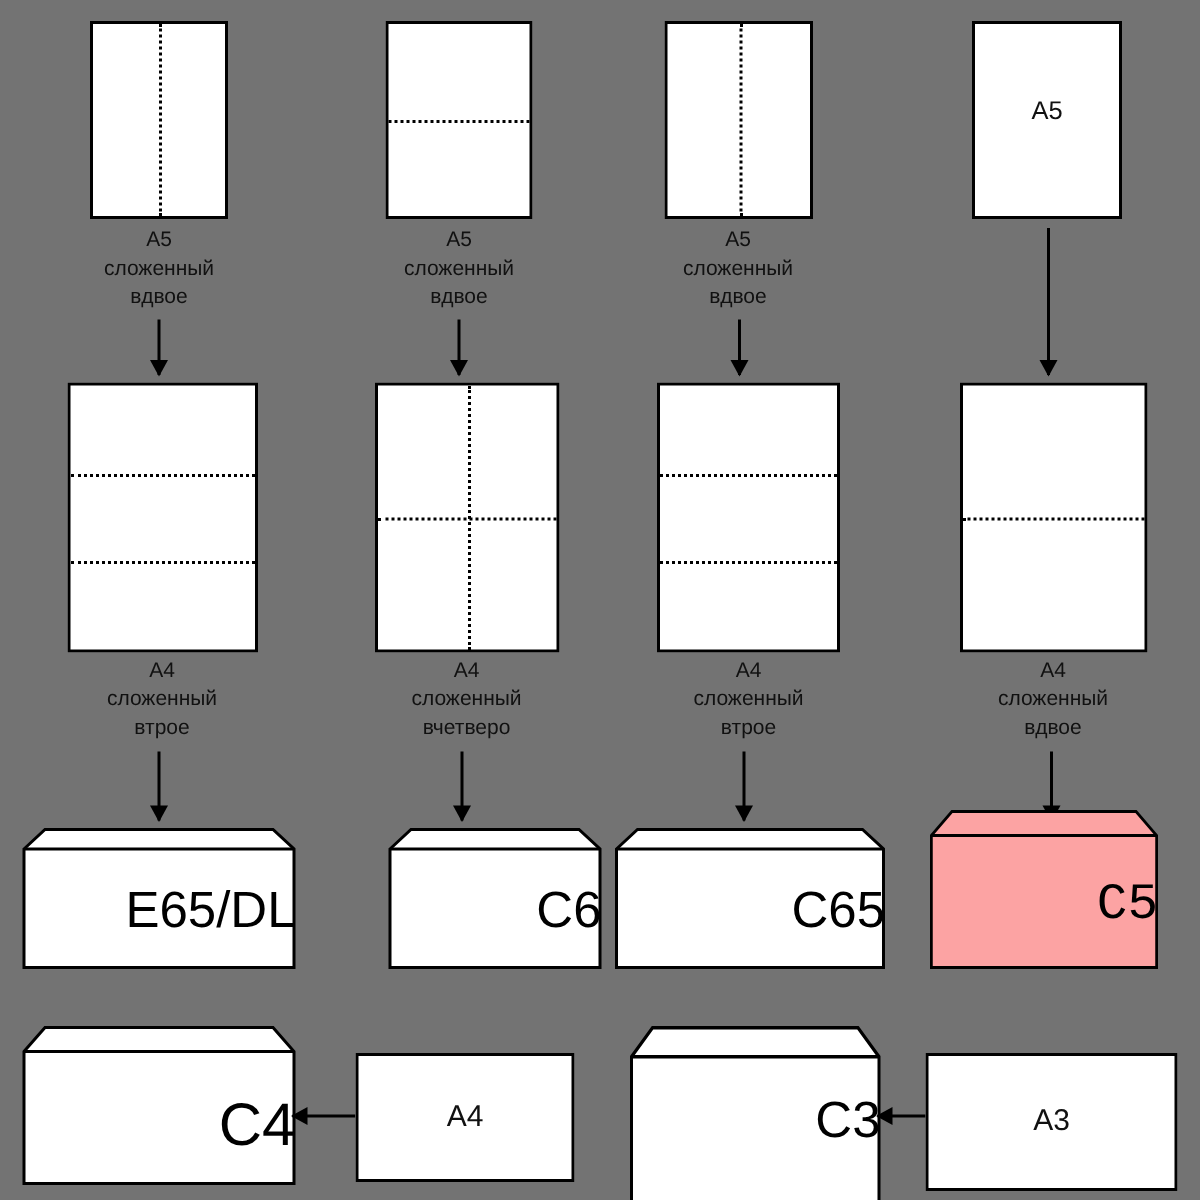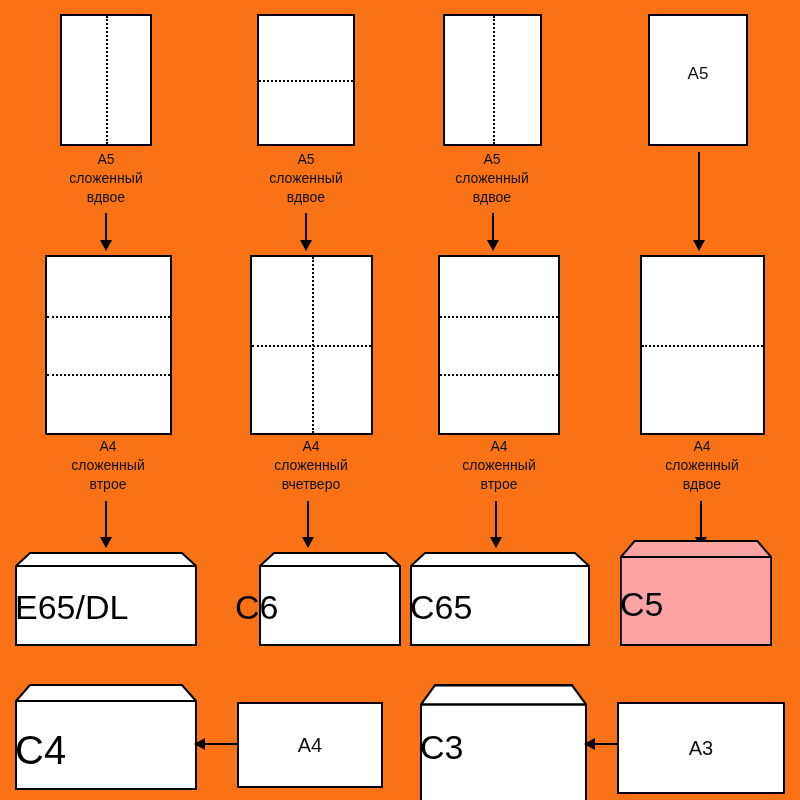--- a/index.html
+++ b/index.html
@@ -4,21 +4,21 @@
 <style>
   html, body {
     margin: 0;
     padding: 0;
     background: #ffffff;
   }
   #canvas {
     position: relative;
     width: 800px;
     height: 800px;
-    background: #f97316;
+    background: #737373;
     font-family: "Liberation Sans", sans-serif;
     overflow: hidden;
   }
 
   
   .sheet {
     position: absolute;
     box-sizing: border-box;
     border: 2px solid #000000;
     background: #ffffff;
@@ -103,21 +103,21 @@
   .envelope svg {
     display: block;
     width: 100%;
     height: 100%;
     overflow: visible;
   }
   .env-label {
     position: absolute;
     left: 0;
     right: 0;
-    text-align: left;
+    text-align: right;
     font-weight: 400;
     color: #000000;
     pointer-events: none;
   }
 </style>
 </head>
 <body>
 
 <div id="canvas">
 
@@ -214,21 +214,21 @@
   </div>
 
   <div class="envelope" style="left:410px; top:552px; width:180px; height:94px;">
     <svg viewBox="0 0 180 94" preserveAspectRatio="none">
       <polygon points="1,14 15,1 165,1 179,14 179,93 1,93" fill="#ffffff" stroke="#000000" stroke-width="2" stroke-linejoin="miter"></polygon>
       <line x1="1" y1="14" x2="179" y2="14" stroke="#000000" stroke-width="2"></line>
     </svg>
     <div class="env-label" style="top:36px; font-size:34px;">C65</div>
   </div>
 
-  <div class="envelope" style="left:620px; top:540px; width:152px; height:106px;">
+  <div class="envelope" style="left:620px; top:540px; width:152px; height:106px;font-family:Liberation Mono, monospace;">
     <svg viewBox="0 0 166 106" preserveAspectRatio="none">
       <polygon points="1,17 16,1 150,1 165,17 165,105 1,105" fill="#fca3a3" stroke="#000000" stroke-width="2" stroke-linejoin="miter"></polygon>
       <line x1="1" y1="17" x2="165" y2="17" stroke="#000000" stroke-width="2"></line>
     </svg>
     <div class="env-label" style="top:45px; font-size:34px;">C5</div>
   </div>
 
   <div class="envelope" style="left:15px; top:684px; width:182px; height:106px;">
     <svg viewBox="0 0 182 106" preserveAspectRatio="none">
       <polygon points="1,17 15,1 167,1 181,17 181,105 1,105" fill="#ffffff" stroke="#000000" stroke-width="2" stroke-linejoin="miter"></polygon>

